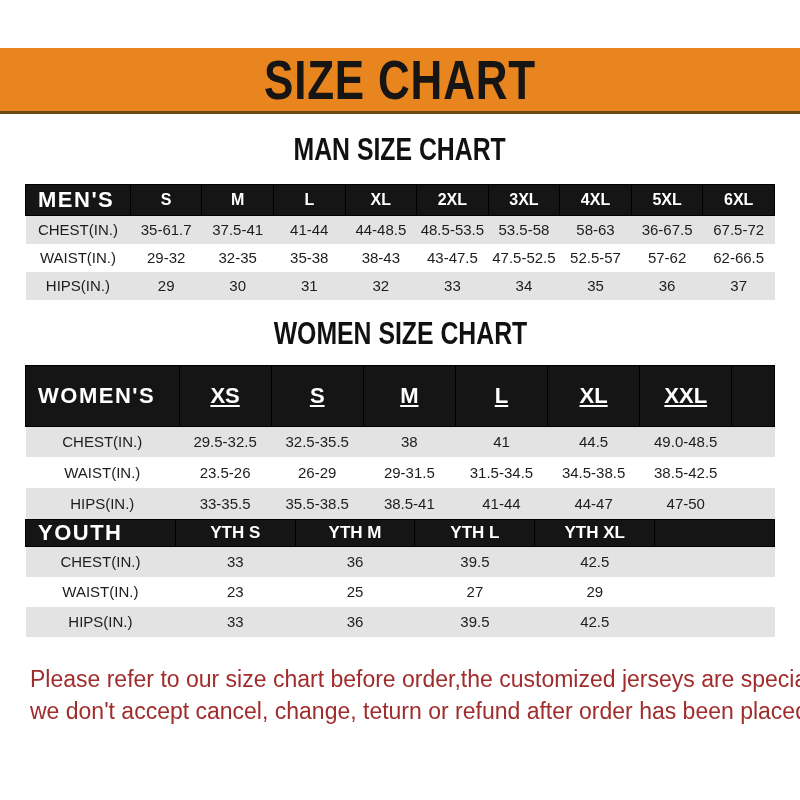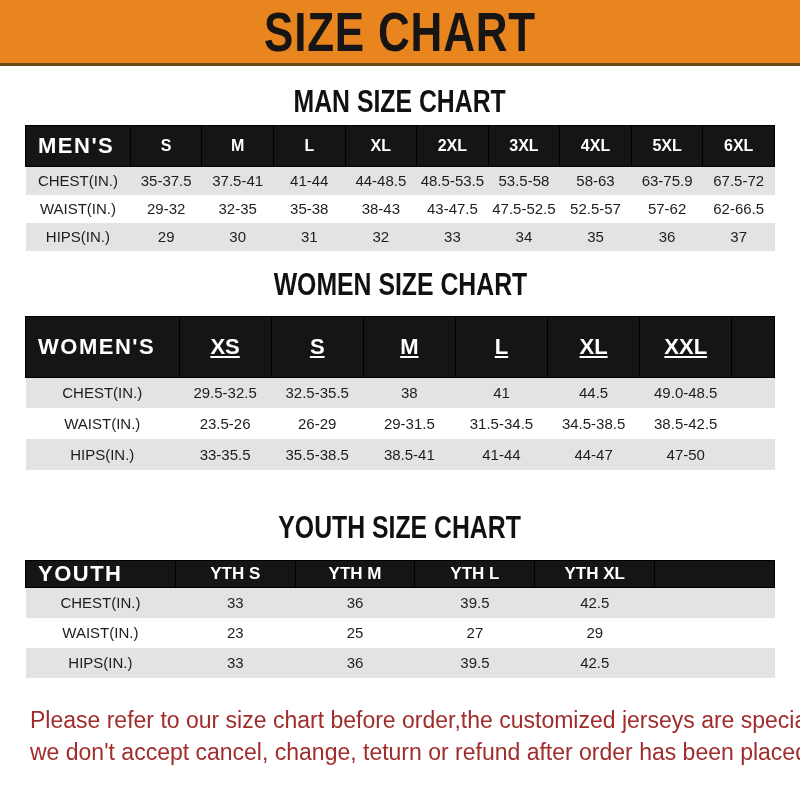--- a/index.html
+++ b/index.html
@@ -17,21 +17,21 @@
   body{
     background:var(--page_bg);
     font-family:"Liberation Sans", sans-serif;
     overflow:hidden;
   }
   
   .banner{
     height:66px;
     background:var(--banner_bg);
     border-bottom:3px solid #6b4a14;
-    display:flex;align-items:center;justify-content:center;
+    display:flex;align-items:center;justify-content:center;margin-top:48px;
   }
   .banner-title{
     display:inline-block;
     transform:scaleX(0.8);
     font-size:55px;
     font-weight:700;
     letter-spacing:1px;
     color:var(--banner_text);
     white-space:nowrap;
   }
@@ -41,21 +41,21 @@
     font-size:31px;
     font-weight:700;
     color:#111;
     line-height:36px;
   }
   .section-title .condensed{
     display:inline-block;
     transform:scaleX(0.8);
     white-space:nowrap;
   }
-  .s0 .section-title{margin:18px 0 5px;}
+  .s0 .section-title{margin:18px 0 16px;}
   .s1 .section-title{margin:16px 0 13px;}
   .s2 .section-title{margin:40px 0 14px;}
   
   table.size-table{
     width:750px;
     margin:0 auto;
     border-collapse:collapse;
     table-layout:fixed;
   }
   table.size-table thead th{
@@ -73,21 +73,21 @@
     white-space:nowrap;
   }
   table.size-table tbody td{
     text-align:center;
     font-size:15px;
     color:var(--row_text);
   }
   table.size-table tbody tr:nth-child(odd){background:var(--row_alt);}
   table.size-table tbody tr:nth-child(even){background:#fff;}
   
-  .t0 thead tr{height:41px;margin-left:24px;}  .t0 tbody tr{height:28px;}  .t0 th.col{font-size:16px;}
+  .t0 thead tr{height:31px;margin-left:24px;}  .t0 tbody tr{height:28px;}  .t0 th.col{font-size:16px;}
   .t1 thead tr{height:61px;}  .t1 tbody tr{height:31px;}  .t1 th.col{font-size:22px;text-decoration:underline;}
   .t2 thead tr{height:26px;}  .t2 tbody tr{height:30px;}  .t2 th.col{font-size:17px;margin-left:6px;}
   .t0 col.label{width:14%;}
   .t1 col.label{width:20.5%;}  .t1 col.spacer{width:5.7%;}
   .t2 col.label{width:20%;}    .t2 col.spacer{width:16%;}
   
   .footer{
     margin:26px 0 0 30px;
     font-size:23px;
     line-height:32px;
@@ -128,28 +128,28 @@
           <th class="col">2XL</th>
           <th class="col">3XL</th>
           <th class="col">4XL</th>
           <th class="col">5XL</th>
           <th class="col">6XL</th>
         </tr>
       </thead>
       <tbody>
         <tr>
           <td class="row-label">CHEST(IN.)</td>
-          <td>35-37.5</td>
+          <td>35-61.7</td>
           <td>37.5-41</td>
           <td>41-44</td>
           <td>44-48.5</td>
           <td>48.5-53.5</td>
           <td>53.5-58</td>
           <td>58-63</td>
-          <td>63-75.9</td>
+          <td>36-67.5</td>
           <td>67.5-72</td>
         </tr>
         <tr>
           <td class="row-label">WAIST(IN.)</td>
           <td>29-32</td>
           <td>32-35</td>
           <td>35-38</td>
           <td>38-43</td>
           <td>43-47.5</td>
           <td>47.5-52.5</td>
@@ -227,21 +227,20 @@
           <td>41-44</td>
           <td>44-47</td>
           <td>47-50</td>
           <td></td>
         </tr>
       </tbody>
     </table>
 </section>
 
 <section class="chart-section s2">
-  <h2 class="section-title"><span class="condensed">YOUTH SIZE CHART</span></h2>
   <table class="size-table t2">
       <colgroup>
         <col class="label">
         <col>
         <col>
         <col>
         <col>
         <col class="spacer">
       </colgroup>
       <thead>

